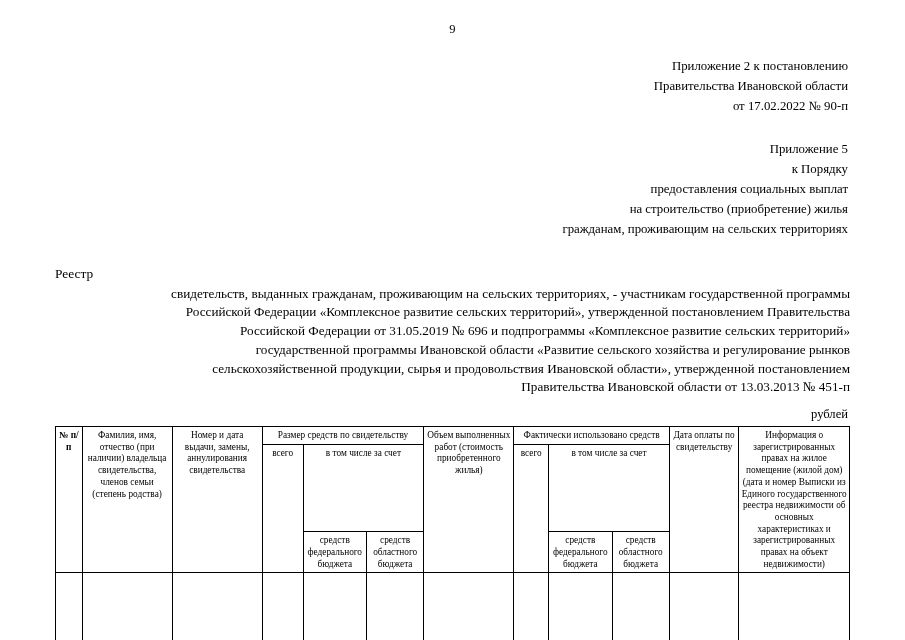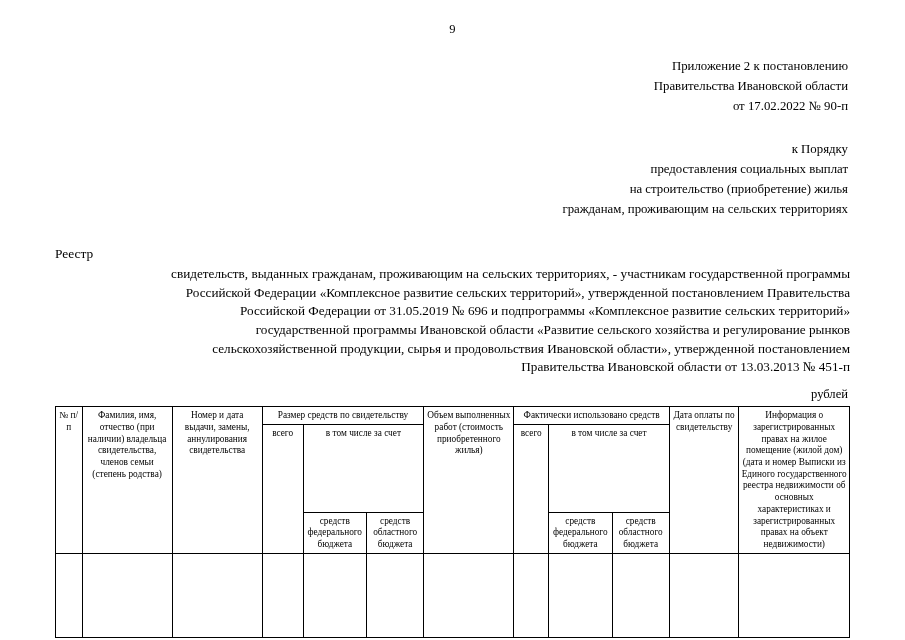--- a/index.html
+++ b/index.html
@@ -78,39 +78,41 @@
     border: 1px solid #000000;
     font-size: 9.3px;
     line-height: 1.26;
     text-align: center;
     vertical-align: top;
     padding: 3px 2px 2px 2px;
     word-wrap: break-word;
   }
   td.mid {
     vertical-align: middle;
+    font-weight: bold;
   }
   .empty-row td {
     height: 78px;
   }
 </style>
 </head>
 <body>
 
 <div class="page">
 
   <div class="page-number">9</div>
 
   <div class="appendix-block">
     <span class="line">Приложение 2 к постановлению</span>
     <span class="line">Правительства Ивановской области</span>
     <span class="line">от 17.02.2022 № 90-п</span>
   </div>
 
   <div class="order-block">
+    <span class="line">Приложение 5</span>
     <span class="line">к Порядку</span>
     <span class="line">предоставления социальных выплат</span>
     <span class="line">на строительство (приобретение) жилья</span>
     <span class="line">гражданам, проживающим на сельских территориях</span>
   </div>
 
   <div class="title">Реестр</div>
 
   <div class="subtitle">
     <span class="line">свидетельств, выданных гражданам, проживающим на сельских территориях, - участникам государственной программы</span>

